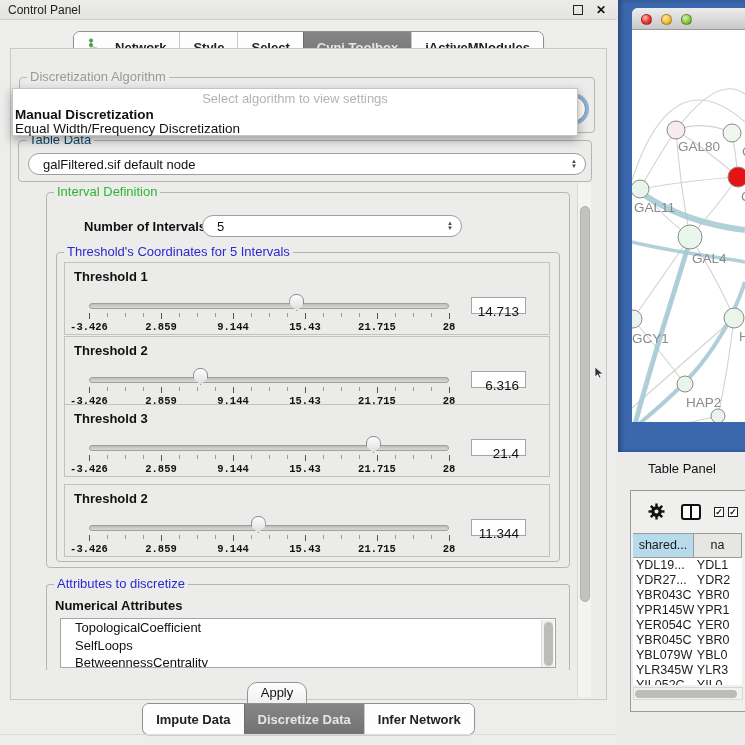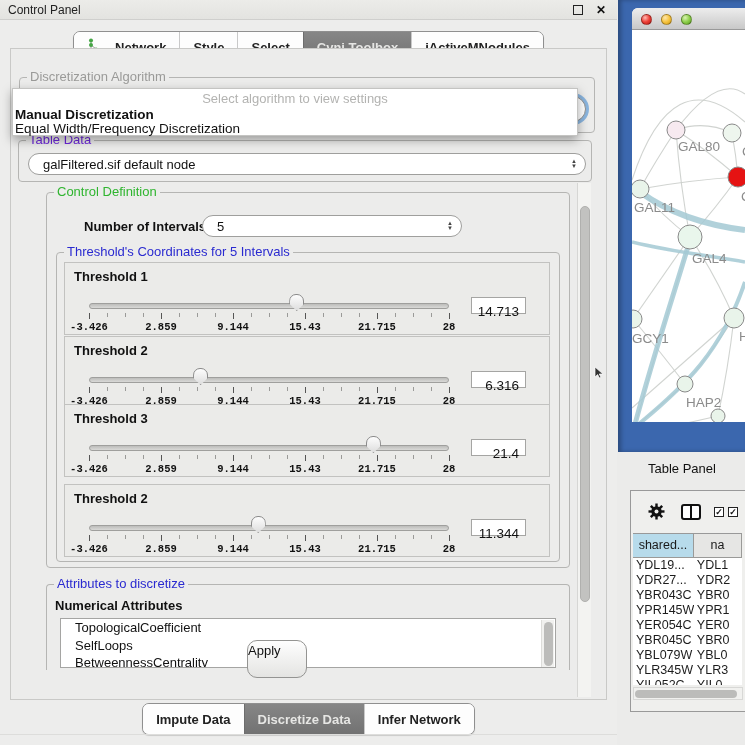--- a/index.html
+++ b/index.html
@@ -52,21 +52,21 @@
   .tick.major{height:6px;background:#555;}
   .tick-lab{position:absolute;top:58px;transform:translateX(-50%);font-size:10.5px;font-weight:bold;color:#111;white-space:nowrap;font-family:Liberation Mono, monospace;}
   .val-box{position:absolute;left:406px;top:34px;width:55px;height:17px;background:#fff;border:1px solid #a5a5a3;font-size:13.5px;color:#111;text-align:right;line-height:27px;padding-right:6px;}
 
   
   .listbox{position:absolute;left:60px;top:618px;width:496px;height:50px;background:#fff;border:1px solid #a5a5a3;overflow:hidden;}
   .list-item{font-size:13px;color:#111;padding-left:14px;line-height:17.5px;white-space:nowrap;}
   .list-scroll{position:absolute;right:1px;top:1px;width:13px;height:48px;background:#f1f1ef;border-left:1px solid #ddddda;}
   .list-thumb{position:absolute;left:2px;top:2px;width:9px;height:44px;background:#bcbcba;border-radius:5px;}
 
-  .apply-btn{position:absolute;left:247px;top:640px;width:60px;height:38px;background:linear-gradient(#fefefe,#e4e4e2);border:1px solid #949492;border-radius:10px;font-size:13px;color:#111;line-height:19px;}
+  .apply-btn{position:absolute;left:247px;top:682px;width:60px;height:38px;background:linear-gradient(#fefefe,#e4e4e2);border:1px solid #949492;border-radius:10px;font-size:13px;color:#111;text-align:center;line-height:19px;}
 
   .cp-scroll{position:absolute;left:577px;top:183px;width:14px;height:514px;background:#f3f3f1;border-left:1px solid #d6d6d4;}
   .cp-scroll-thumb{position:absolute;left:2px;top:23px;width:10px;height:396px;background:#c2c2c0;border:1px solid #b0b0ae;border-radius:5px;}
 
   
   .right-bg{position:absolute;left:617px;top:0;width:128px;height:745px;background:#ebebea;}
   .blue-frame{position:absolute;left:618px;top:0;width:127px;height:452px;background:#3b67ae;box-shadow:inset 3px 0 4px rgba(0,0,0,.28);}
   .mac-win{position:absolute;left:632px;top:8px;width:113px;height:414px;background:#fff;border-radius:6px 0 0 0;}
   .mac-titlebar{position:absolute;left:0;top:0;width:113px;height:22px;background:linear-gradient(#ededed,#c8c8c8);border-bottom:1px solid #999;border-radius:6px 0 0 0;}
   .light{position:absolute;top:5.5px;width:11px;height:11px;border-radius:50%;border:1px solid rgba(0,0,0,.3);}
@@ -142,31 +142,31 @@
 
     <div class="popup">
       <div class="popup-placeholder">Select algorithm to view settings</div>
       <div id="popup-items">
           <div class="popup-item sel" style="top: 18px;">Manual Discretization</div>
           <div class="popup-item" style="top: 32px;">Equal Width/Frequency Discretization</div>
         </div>
     </div>
 
     <div class="groupbox" style="left:18px;top:140px;width:574px;height:42px;position:absolute;"></div>
-    <span class="group-label" style="left:26px;top:133px;color:#6d28d9;position:absolute;">Table Data</span>
+    <span class="group-label" style="left:26px;top:133px;color:#0c4a6e;position:absolute;">Table Data</span>
     <div class="combo" style="left:28px;top:153px;width:558px;height:22px;position:absolute;">
       <span class="val">galFiltered.sif default node</span>
       <span class="stepper">
           <span>▲</span>
           <span>▼</span>
         </span>
     </div>
 
     <div class="groupbox" style="left:46px;top:192px;width:524px;height:376px;position:absolute;"></div>
-    <span class="group-label t-green" style="left:54px;top:185px;position:absolute;">Control Definition</span>
+    <span class="group-label t-green" style="left:54px;top:185px;position:absolute;">Interval Definition</span>
 
     <span class="bold13" style="position:absolute;left:84px;top:219px;">Number of Intervals</span>
     <div class="combo" style="left:202px;top:215px;width:260px;height:22px;position:absolute;">
       <span class="val">5</span>
       <span class="stepper">
           <span>▲</span>
           <span>▼</span>
         </span>
     </div>
 

